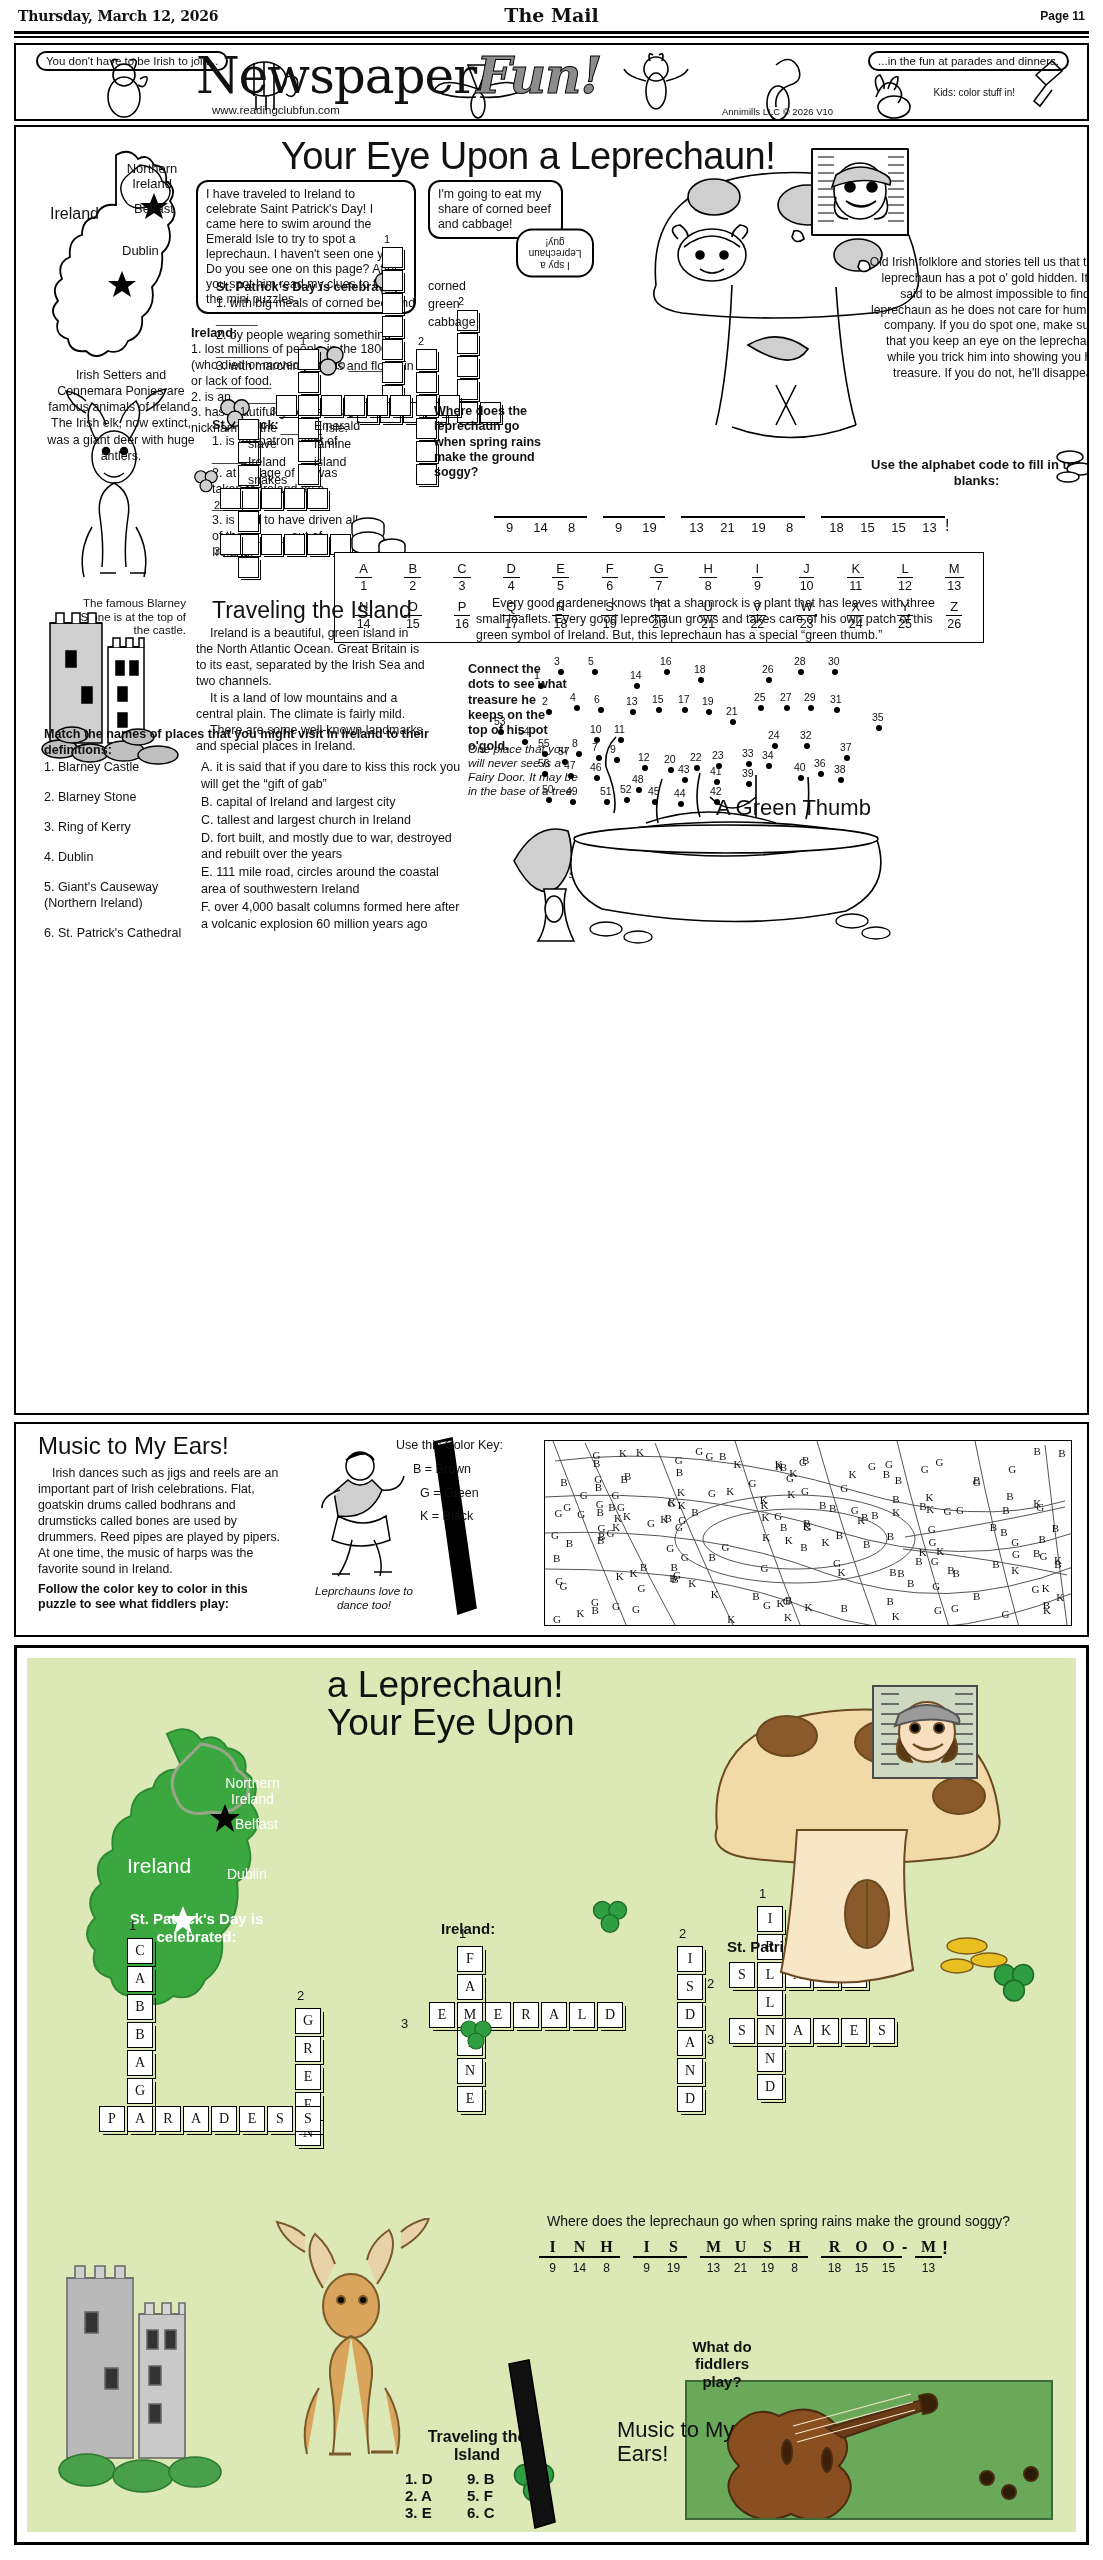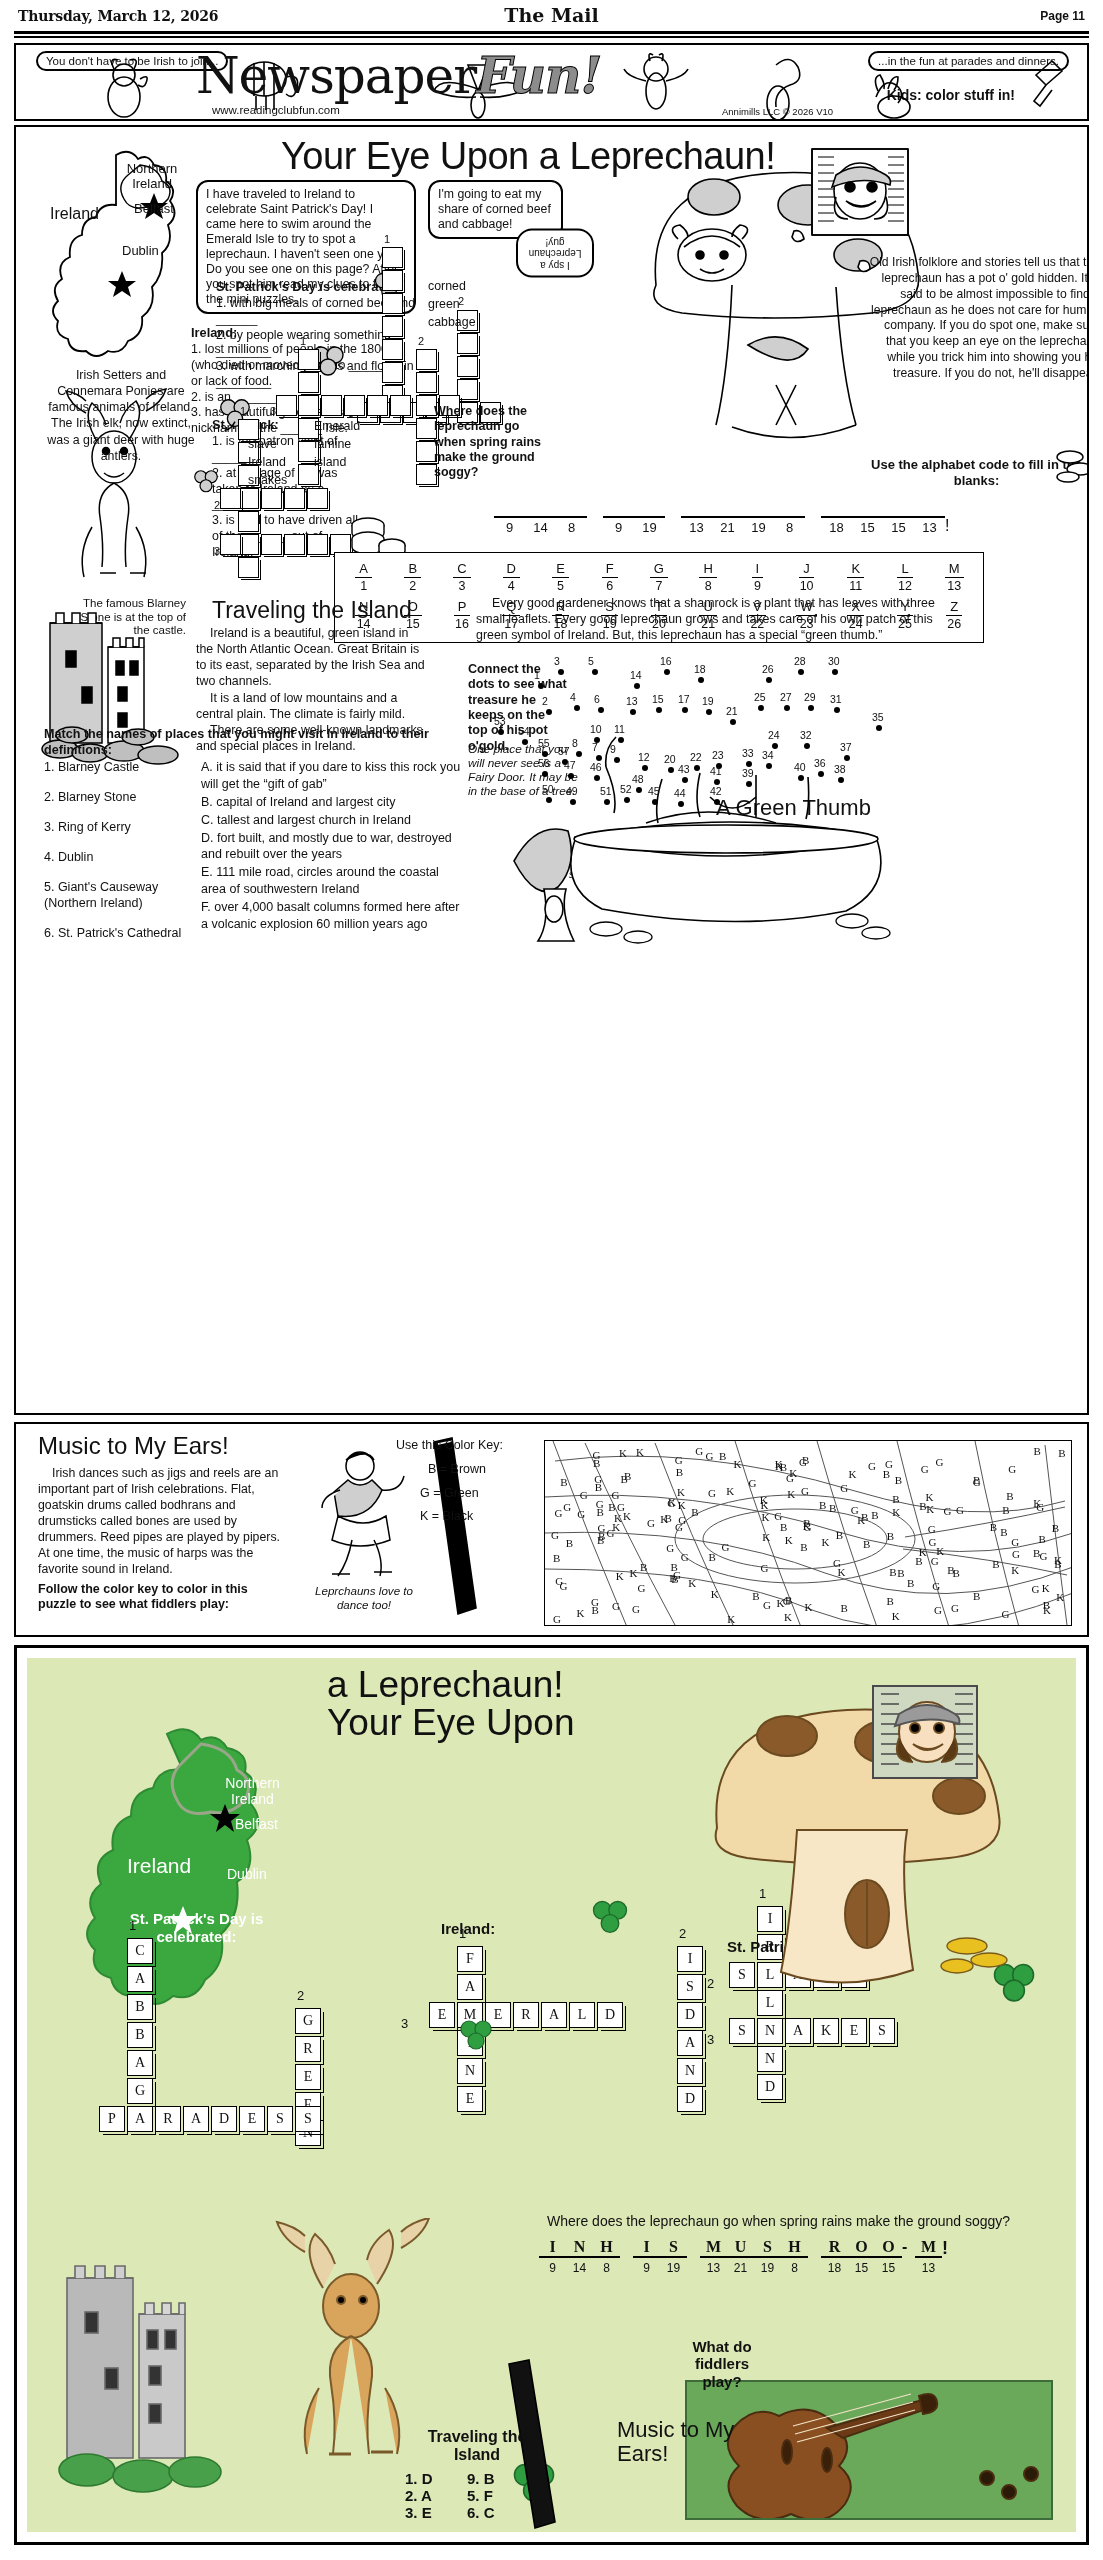--- a/index.html
+++ b/index.html
@@ -16,21 +16,21 @@
   .topbar .date { position:absolute; left:18px; top:8px; font-size:14px; font-weight:bold; font-family:"DejaVu Serif", serif; letter-spacing:-.2px;}
   .topbar .paper { position:absolute; left:0; right:0; top:4px; text-align:center; font-size:19px; font-weight:bold; font-family:"DejaVu Serif", serif;}
   .topbar .pageno { position:absolute; right:18px; top:9px; font-size:12px; font-weight:bold;}
   .rulebar { position:absolute; left:14px; top:31px; width:1075px; height:7px; border-top:3px solid #000; border-bottom:2px solid #000;}
 
   
   .logoband { position:absolute; left:14px; top:43px; width:1075px; height:78px; border:2px solid #000; overflow:hidden; background:#fff;}
   .bub { position:absolute; border:2px solid #000; border-radius:13px; padding:2px 8px; background:#fff; font-size:11.5px; white-space:nowrap;}
   .bub.l { left:20px; top:6px; }
   .bub.r { right:18px; top:6px; }
-  .kidscolor { position:absolute; right:72px; top:43px; font-size:14px; line-height:1.08; text-align:left;font-weight:bold;}
+  .kidscolor { position:absolute; right:72px; top:43px; font-size:10px; line-height:1.08; text-align:left;}
   .nfun { position:absolute; left:180px; top:6px; font-family:"DejaVu Serif", serif; font-size:50px; font-weight:normal; letter-spacing:-1px; line-height:1;}
   .nfun .fun { font-family:"DejaVu Serif", serif; font-style:italic; font-weight:bold; color:#8c8c8c; -webkit-text-stroke:1px #000;}
   .weburl { position:absolute; left:196px; top:59px; font-size:11.5px;}
   .annim { position:absolute; left:706px; top:61px; font-size:9.5px;}
 
   
   .panelA { position:absolute; left:14px; top:125px; width:1075px; height:1290px; border:2px solid #000; background:#fff; overflow:hidden;}
 
   h1.big { position:absolute; left:265px; top:8px; font-size:38px; font-weight:normal; letter-spacing:-.5px;}
 
@@ -805,21 +805,21 @@
 
     <svg style="position:absolute;left:412px;top:10px;" width="54" height="190" viewBox="0 0 54 190">
       <g stroke="#000" stroke-width="1.6">
         <path d="M6 8 l18 -4 l24 170 l-18 6 z" fill="#000"></path>
         <path d="M10 10 l14 -3" fill="none" stroke="#fff"></path>
       </g>
     </svg>
 
     <div class="colorkey">
       <div class="ttl">Use this Color Key:</div>
-      <div style="margin-left:32px">B = Brown</div>
+      <div style="margin-left:17px">B = Brown</div>
       <div style="margin-left:24px">G = Green</div>
       <div style="margin-left:24px">K = Black</div>
     </div>
 
     <div class="colorgrid" id="colorgrid">
       <svg width="528" height="186" viewBox="0 0 528 186">
         <g stroke="#555" stroke-width="1" fill="none">
           <path d="M10 20 q140 -18 300 30 q120 36 210 10"></path>
           <path d="M0 56 q150 -10 290 34 q130 40 238 2"></path>
           <path d="M0 92 q160 -6 280 40 q120 44 248 -6"></path>

